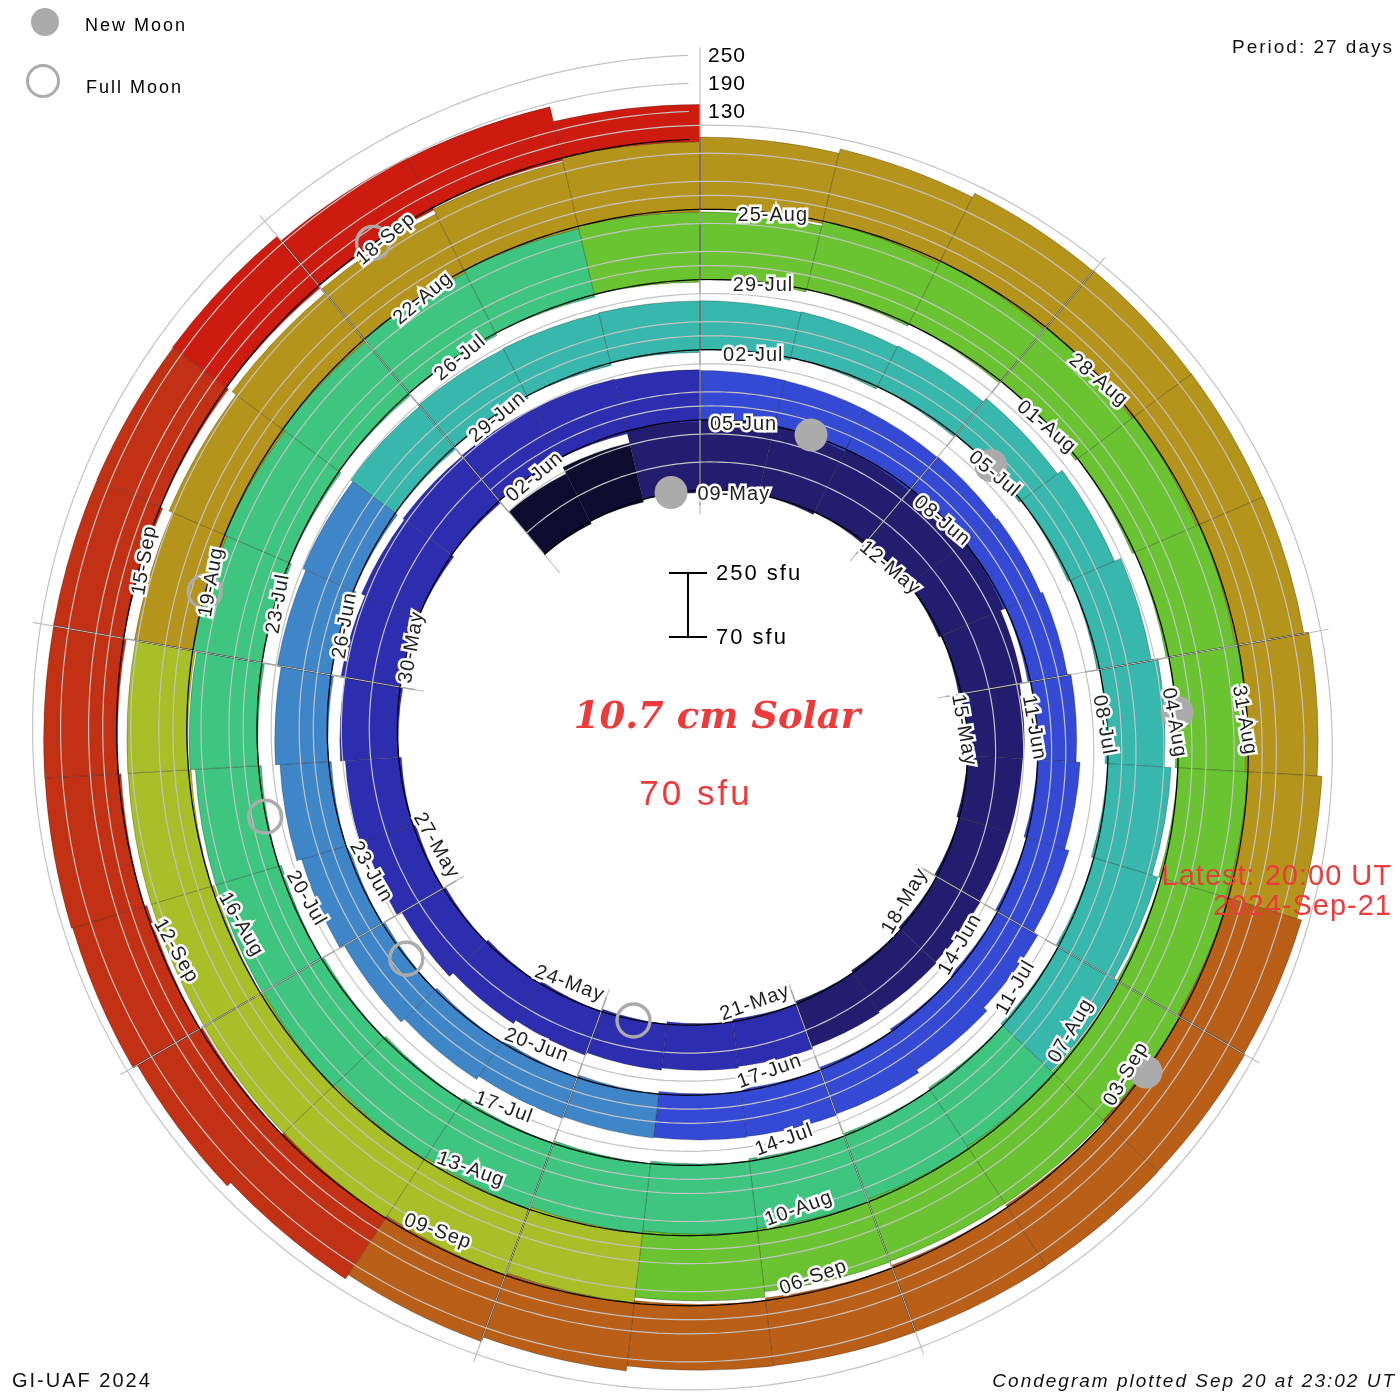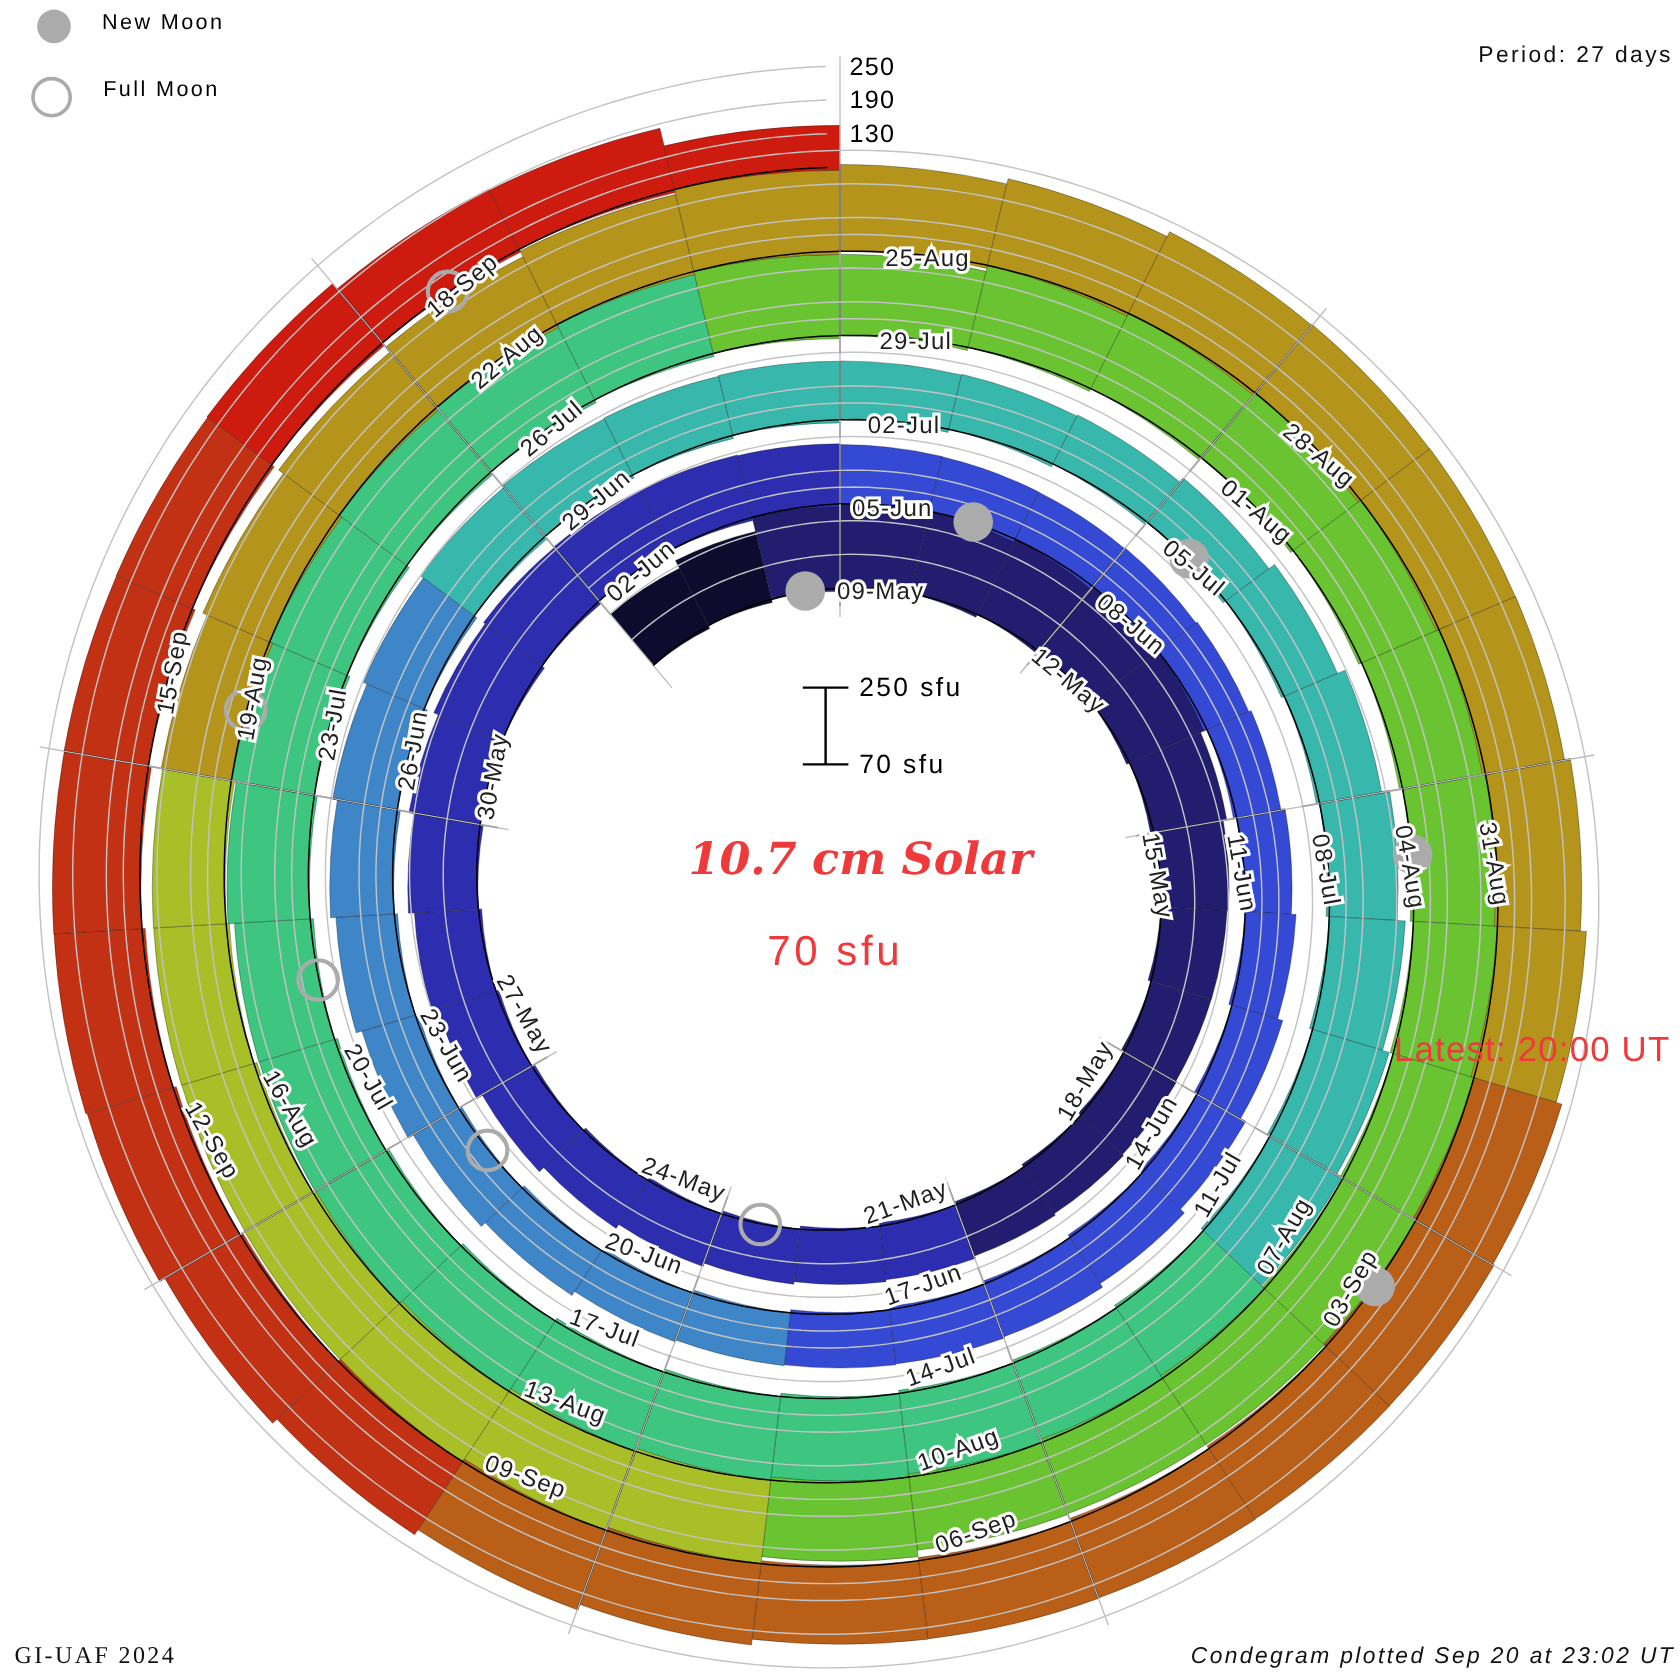--- a/index.html
+++ b/index.html
@@ -1,28 +1,28 @@
 <!DOCTYPE html>
 <html><head>
 <meta charset="utf-8">
 <style>
   html,body{margin:0;padding:0;background:#fff;width:1400px;height:1400px;
     font-family:"Liberation Sans",sans-serif;}
   #stage{position:relative;width:1400px;height:1400px;overflow:hidden;}
   #chart-svg{position:absolute;left:0;top:0;}
   .overlay{position:absolute;white-space:nowrap;color:#111;}
-  .legend-row{display:flex;align-items:flex-start;gap:26px;}
+  .legend-row{display:flex;align-items:flex-end;gap:26px;}
   .moon-dot{width:28px;height:28px;border-radius:50%;}
   .moon-new{background:#ababab;}
   .moon-full{background:transparent;border:3px solid #ababab;}
   .legend-label{font-size:18px;letter-spacing:2px;color:#000;}
   #legend-new{left:31px;top:8px;}
   #legend-full{left:26px;top:64px;}
   #period{right:6px;top:36px;font-size:19px;letter-spacing:2px;text-align:right;}
-  #credit-left{left:12px;bottom:8px;font-size:20px;letter-spacing:2px;font-family:Liberation Serif, serif;}
+  #credit-left{left:12px;bottom:8px;font-size:20px;letter-spacing:2px;}
   #credit-right{right:4px;bottom:8px;font-size:19px;letter-spacing:2px;font-style:italic;}
   #center-title{left:0;top:698px;width:1392px;text-align:center;color:#ee3a3b;
     font-family:"DejaVu Serif","Liberation Serif",serif;
     font-style:italic;font-weight:bold;font-size:37px;line-height:35px;margin-left:21px;}
   #center-flux{left:0;top:773px;width:1392px;text-align:center;color:#ee3a3b;
     font-size:35px;letter-spacing:3px;}
   #center-latest{left:0;top:860px;width:1392px;text-align:right;color:#ee3a3b;
     font-size:29px;line-height:30px;letter-spacing:1px;}
 </style>
 </head>
@@ -346,17 +346,18 @@
   </div>
 
   <div class="overlay" id="period">Period: 27 days</div>
 
   <div class="overlay" id="center-title">
     <div>10.7 cm Solar</div>
   </div>
   <div class="overlay" id="center-flux">70 sfu</div>
   <div class="overlay" id="center-latest">
     <div>Latest: 20:00 UT</div>
+    <div>2024-Sep-21</div>
   </div>
 
   <div class="overlay" id="credit-left">GI-UAF 2024</div>
   <div class="overlay" id="credit-right">Condegram plotted Sep 20 at 23:02 UT</div>
 </div>
 
 </body></html>

